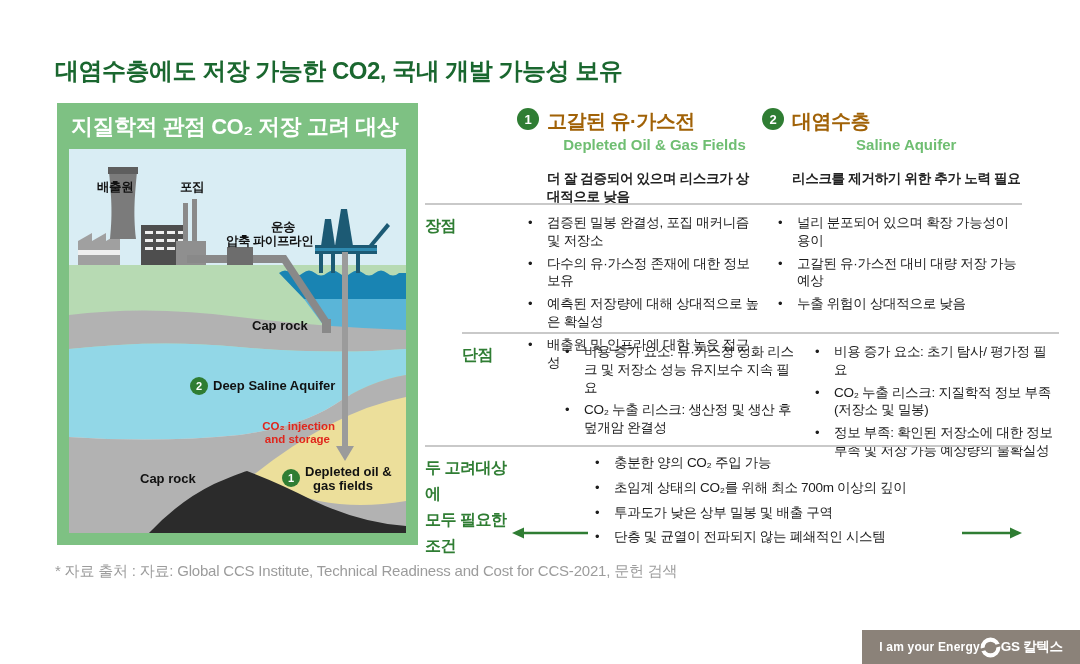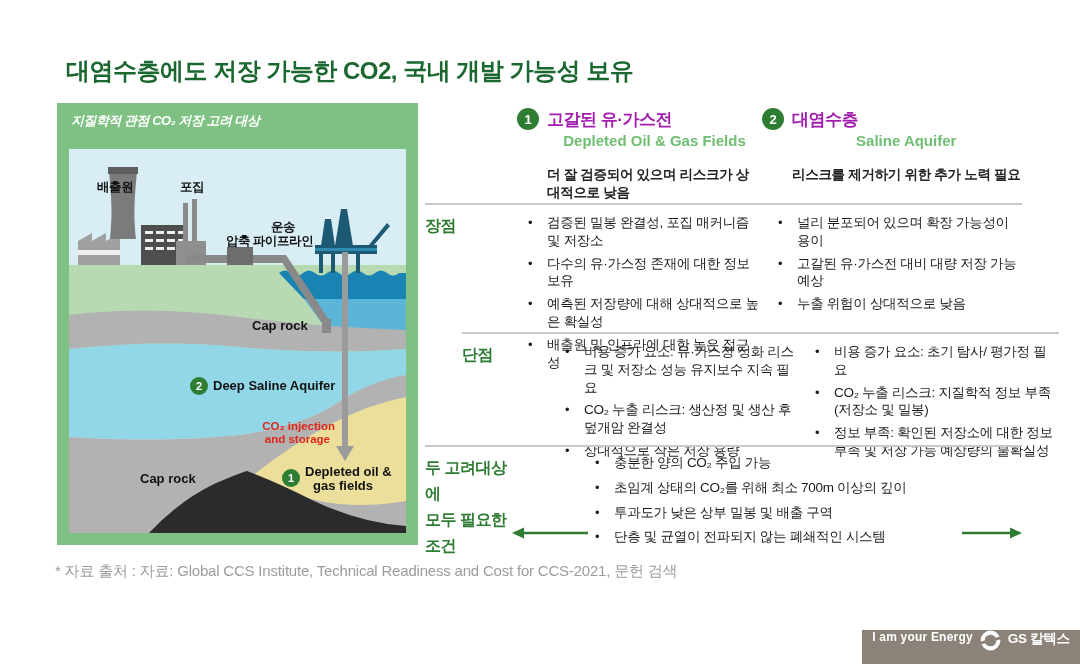--- a/index.html
+++ b/index.html
@@ -16,48 +16,48 @@
   *{margin:0;padding:0;box-sizing:border-box;}
   html,body{width:1080px;height:664px;}
   body{
     position:relative;background:#ffffff;overflow:hidden;
     font-family:"Liberation Sans","DejaVu Sans",sans-serif;
     color:var(--text);
   }
   .abs{position:absolute;}
   
   .page-title{
-    left:66px;top:55px;width:900px;
+    left:55px;top:55px;width:900px;
     font-size:24px;font-weight:800;letter-spacing:-0.5px;
     color:var(--green-dark);
   }
   
   .panel{
     left:57px;top:103px;width:361px;height:442px;
     background:var(--green-panel);
   }
   .panel-header{
     position:absolute;left:14px;top:9px;right:10px;
-    font-size:13px;font-weight:700;color:#ffffff;letter-spacing:-0.5px;font-style:italic;
+    font-size:22px;font-weight:700;color:#ffffff;letter-spacing:-0.5px;
   }
   .panel-canvas{
     position:absolute;left:12px;top:46px;width:396px;height:384px;
   }
   .panel-canvas svg{display:block;}
   
   .table{left:425px;top:108px;width:597px;height:450px;}
   .hcol{position:absolute;top:0;display:flex;gap:8px;}
   .hcol .num, .row-num{
     width:22px;height:22px;border-radius:50%;flex:0 0 22px;
     background:var(--green-mid);color:#fff;font-size:13px;font-weight:700;
     display:flex;align-items:center;justify-content:center;
   }
   .hcol-1{left:92px;width:245px;}
   .hcol-2{left:337px;width:260px;}
-  .htitle{font-size:17px;font-weight:800;letter-spacing:-0.5px;color:#a21caf;}
+  .htitle{font-size:20px;font-weight:800;letter-spacing:-0.5px;color:#a16207;}
   .hsub{font-size:15px;font-weight:700;color:var(--green-light);margin-top:1px;text-align:center;}
   .hsummary{font-size:13.5px;font-weight:700;letter-spacing:-0.3px;color:#222;margin-top:17px;line-height:1.35;}
   .trow{position:absolute;left:0;width:597px;border-top:2px solid var(--divider);}
   .trow-adv{top:95px;height:129px;}
   .trow-dis{top:224px;height:113px;margin-left:37px;}
   .trow-common{top:337px;height:113px;}
   .row-label{
     position:absolute;left:0;top:8px;width:88px;
     font-size:16px;font-weight:800;color:var(--green-mid);letter-spacing:-0.5px;
     line-height:26px;
@@ -76,21 +76,21 @@
   .common-list{left:162px;width:430px;top:7px;}
   .common-list li{margin-bottom:7px;}
   .arrow{position:absolute;top:80px;}
   .arrow-left{left:87px;}
   .arrow-right{left:537px;}
   
   .footnote{left:55px;top:562px;width:900px;font-size:15px;color:var(--muted);letter-spacing:-0.2px;}
   
   .footer-bar{
     left:862px;top:630px;width:218px;height:34px;background:var(--footer-bg);
-    display:flex;align-items:flex-start;justify-content:center;gap:7px;
+    display:flex;align-items:center;justify-content:center;
   }
   .footer-slogan{font-size:12px;color:#fff;font-weight:600;letter-spacing:0.2px;}
   .footer-brand{font-size:13.5px;color:#fff;font-weight:800;letter-spacing:-0.3px;}
   
   text{font-family:"Liberation Sans","DejaVu Sans",sans-serif;}
   .d-label{font-size:12.5px;font-weight:700;fill:#111;letter-spacing:-0.4px;}
   .d-label-en{font-size:13px;font-weight:700;fill:#111;}
   .d-num{font-size:11px;font-weight:700;fill:#fff;}
   .d-red{font-size:11.5px;font-weight:700;fill:var(--red);}
 </style>
@@ -221,21 +221,20 @@
         <li>누출 위험이 상대적으로 낮음</li>
       </ul>
   </div>
 
   <div class="trow trow-dis">
     <div class="row-label">단점</div>
     <ul class="bullets col1">
 
     <li>비용 증가 요소: 유·가스정 정화 리스크 및 저장소 성능 유지보수 지속 필요</li>
         <li>CO₂ 누출 리스크: 생산정 및 생산 후 덮개암 완결성</li>
-        <li>상대적으로 작은 저장 용량</li>
       </ul>
     <ul class="bullets col2">
 
     <li>비용 증가 요소: 초기 탐사/ 평가정 필요</li>
         <li>CO₂ 누출 리스크: 지질학적 정보 부족(저장소 및 밀봉)</li>
         <li>정보 부족: 확인된 저장소에 대한 정보 부족 및 저장 가능 예상량의 불확실성</li>
       </ul>
   </div>
 
   <div class="trow trow-common">

